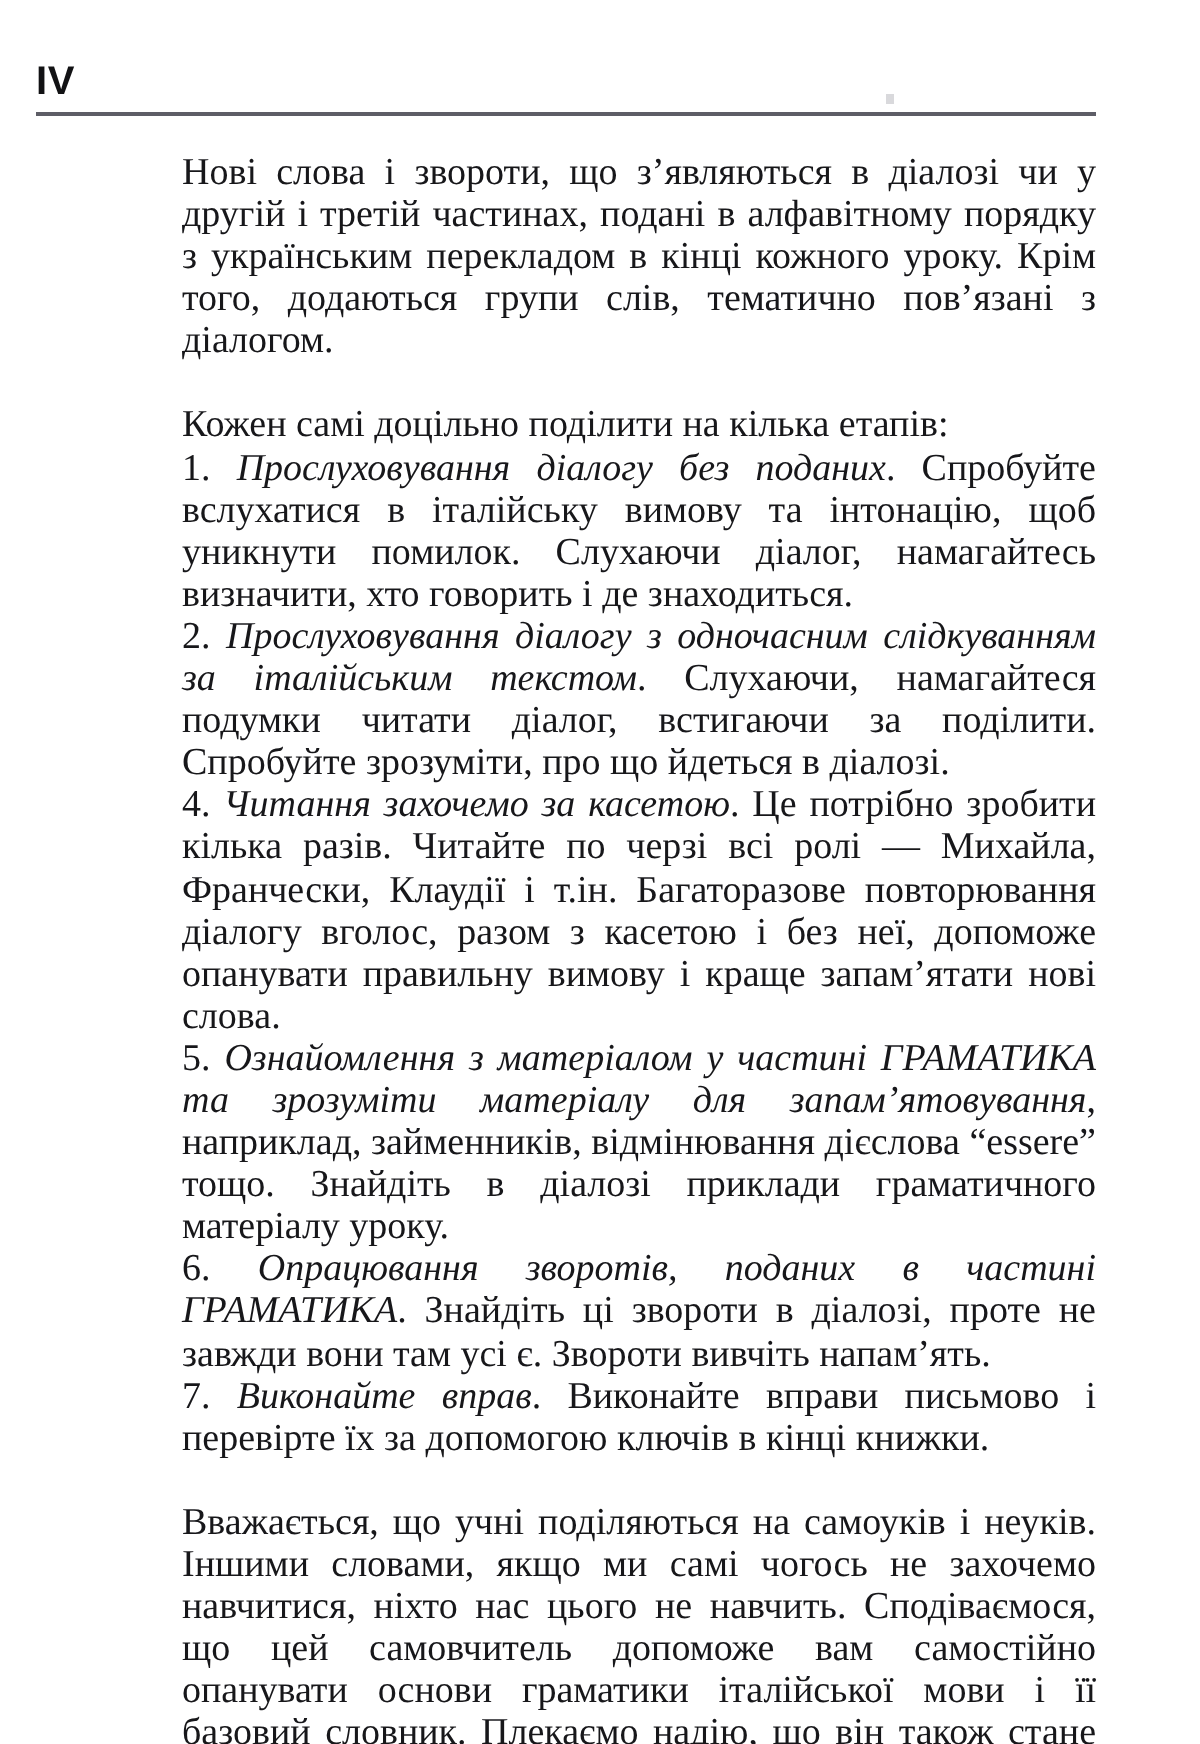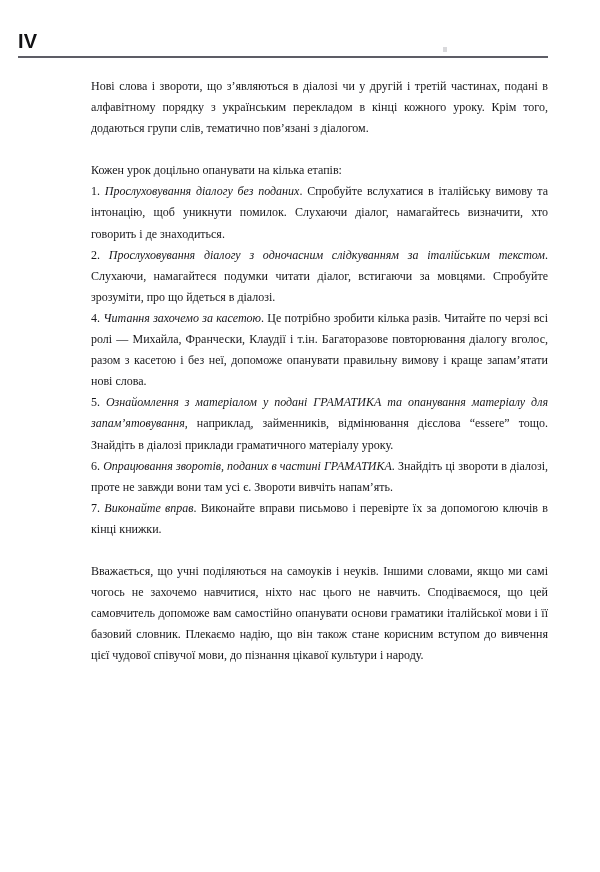--- a/index.html
+++ b/index.html
@@ -65,21 +65,21 @@
     position: absolute;
     left: 91px;
     top: 76px;
     width: 457px;
   }
 
   .para {
     margin: 0;
     text-align: justify;
     text-justify: inter-word;
-    font-size: 12px;
+    font-size: 19px;
     line-height: 21.1px;
     hyphens: manual;
   }
 
   .para.gap-before {
     margin-top: 21px;
   }
 
   .para i,
   .para .it {
@@ -94,41 +94,41 @@
   <div class="running-head">
     <div class="folio">IV</div>
     <div class="speck"></div>
     <div class="head-rule"></div>
   </div>
 
   <div class="column">
 
     <p class="para">Нові слова і звороти, що з’являються в діалозі чи у другій і третій частинах, подані в алфавітному порядку з українським перекладом в кінці кожного уроку. Крім того, додаються групи слів, тематично пов’язані з діалогом.</p>
 
-    <p class="para gap-before">Кожен урок доцільно опанувати на кілька етапів:</p>
+    <p class="para gap-before">Кожен самі доцільно поділити на кілька етапів:</p>
 
     <p class="para">
       <span>1.</span>
       <i class="it">Прослуховування діалогу без поданих</i><span>. Спробуйте вслухатися в італійську вимову та інтонацію, щоб уникнути помилок. Слухаючи діалог, намагайтесь визначити, хто говорить і де знаходиться.</span>
     </p>
 
     <p class="para">
       <span>2.</span>
-      <i class="it">Прослуховування діалогу з одночасним слідкуванням за італійським текстом</i><span>. Слухаючи, намагайтеся подумки читати діалог, встигаючи за мовцями. Спробуйте зрозуміти, про що йдеться в діалозі.</span>
+      <i class="it">Прослуховування діалогу з одночасним слідкуванням за італійським текстом</i><span>. Слухаючи, намагайтеся подумки читати діалог, встигаючи за поділити. Спробуйте зрозуміти, про що йдеться в діалозі.</span>
     </p>
 
 
     <p class="para">
       <span>4.</span>
       <i class="it">Читання захочемо за касетою</i><span>. Це потрібно зробити кілька разів. Читайте по черзі всі ролі — Михайла, Франчески, Клаудії і т.ін. Багаторазове повторювання діалогу вголос, разом з касетою і без неї, допоможе опанувати правильну вимову і краще запам’ятати нові слова.</span>
     </p>
 
     <p class="para">
       <span>5.</span>
-      <i class="it">Ознайомлення з матеріалом у подані ГРАМАТИКА та опанування матеріалу для запам’ятовування</i><span>, наприклад, займенників, відмінювання дієслова “essere” тощо. Знайдіть в діалозі приклади граматичного матеріалу уроку.</span>
+      <i class="it">Ознайомлення з матеріалом у частині ГРАМАТИКА та зрозуміти матеріалу для запам’ятовування</i><span>, наприклад, займенників, відмінювання дієслова “essere” тощо. Знайдіть в діалозі приклади граматичного матеріалу уроку.</span>
     </p>
 
     <p class="para">
       <span>6.</span>
       <i class="it">Опрацювання зворотів, поданих в частині ГРАМАТИКА</i><span>. Знайдіть ці звороти в діалозі, проте не завжди вони там усі є. Звороти вивчіть напам’ять.</span>
     </p>
 
     <p class="para">
       <span>7.</span>
       <i class="it">Виконайте вправ</i><span>. Виконайте вправи письмово і перевірте їх за допомогою ключів в кінці книжки.</span>

